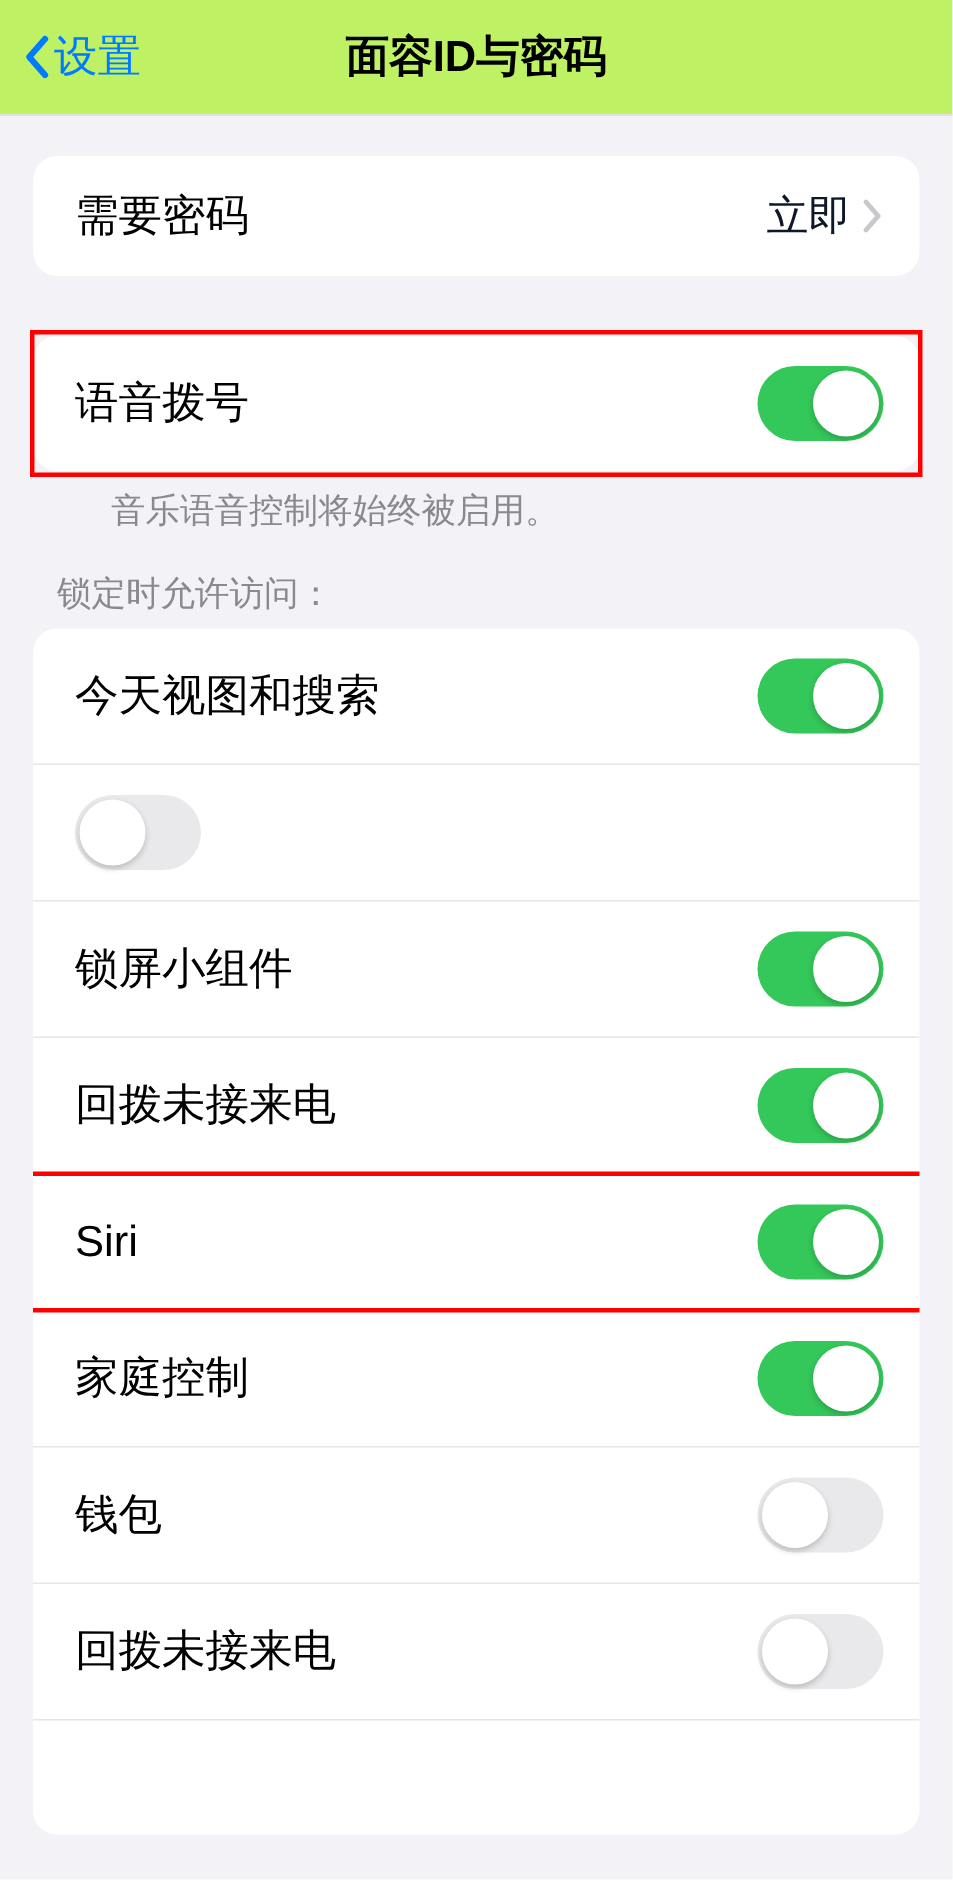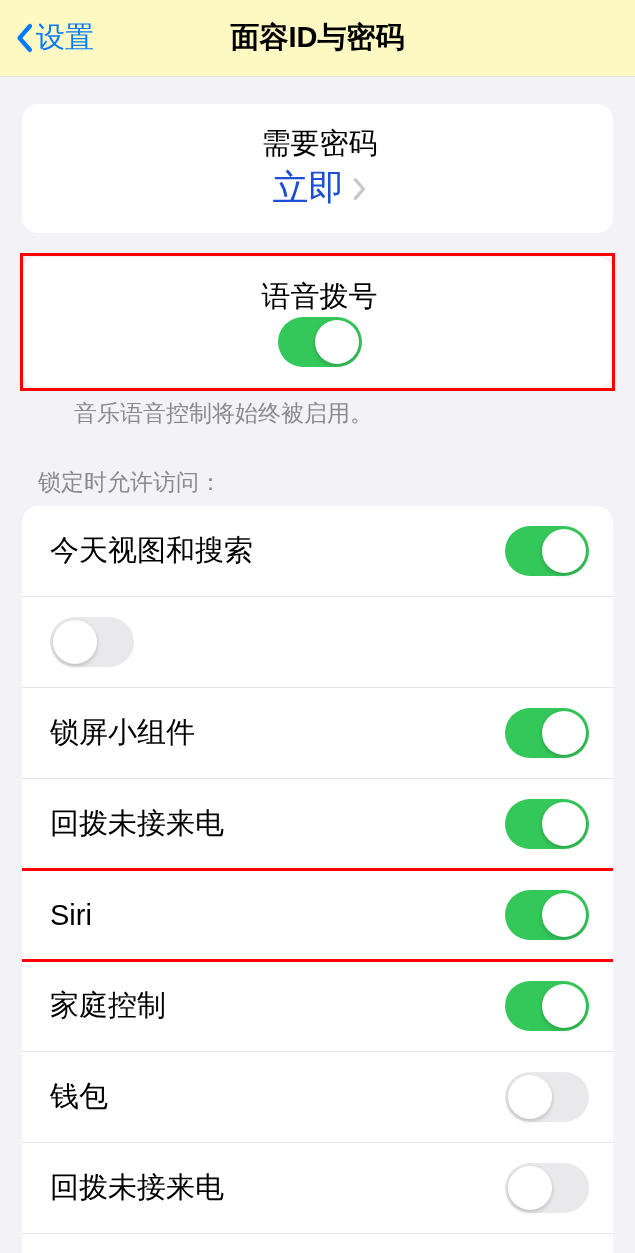--- a/index.html
+++ b/index.html
@@ -11,21 +11,21 @@
     body {
       width: 635px;
       height: 1253px;
       background: #f2f2f7;
       overflow: hidden;
     }
     .header {
       display: flex;
       align-items: center;
       padding: 18px 14px;
-      background: #fef9c3;
+      background: #bef264;
       position: relative;
       border-bottom: 1px solid #e0e0e0;
     }
     .back-btn {
       display: flex;
       align-items: center;
       color: #007aff;
       font-size: 29px;
       cursor: pointer;
     }
@@ -48,48 +48,47 @@
     .group {
       margin: 27px 22px 0 22px;
       background: #fff;
       border-radius: 16px;
       overflow: hidden;
     }
     .group-header {
       padding: 0 38px 8px 38px;
       font-size: 23px;
       color: #8a8a8e;
-      margin-top: 38px;
+      margin-top: 24px;
     }
     .group-footer {
       padding: 10px 38px 0 38px;
       font-size: 23px;
       color: #8a8a8e;
       line-height: 1.4;
       margin-left: 36px;
     }
     .row {
       display: flex;
       align-items: center;
       justify-content: space-between;
       padding: 20px 24px 20px 28px;
       min-height: 76px;
       border-bottom: 1px solid #e5e5ea;
     }
     .row:last-child {
       border-bottom: none;
-      flex-direction: column;
     }
     .row-label {
       font-size: 29px;
       color: #000;
     }
     .row-value {
-      font-size: 36px;
-      color: #1d4ed8;
+      font-size: 28px;
+      color: #0f172a;
       display: flex;
       align-items: center;
       gap: 8px;
       text-align: center;
     }
     .chevron-right {
       width: 14px;
       height: 24px;
       color: #c7c7cc;
     }
@@ -170,21 +169,21 @@
         <span>立即</span>
         <svg class="chevron-right" viewBox="0 0 12 20">
           <polyline points="2,2 9,10 2,18" fill="none" stroke="#c7c7cc" stroke-width="2.8" stroke-linecap="round" stroke-linejoin="round"></polyline>
         </svg>
       </span>
     </div>
   </div>
 
   <div class="wrap-group-1">
     <div class="hl-1"></div>
-    <div class="group" style="margin-top:24px">
+    <div class="group" style="margin-top:40px">
       <div class="row">
         <span class="row-label">语音拨号</span>
         <div class="toggle on">
           <div class="toggle-knob"></div>
         </div>
       </div>
     </div>
   </div>
   <div class="group-footer">音乐语音控制将始终被启用。</div>
 

